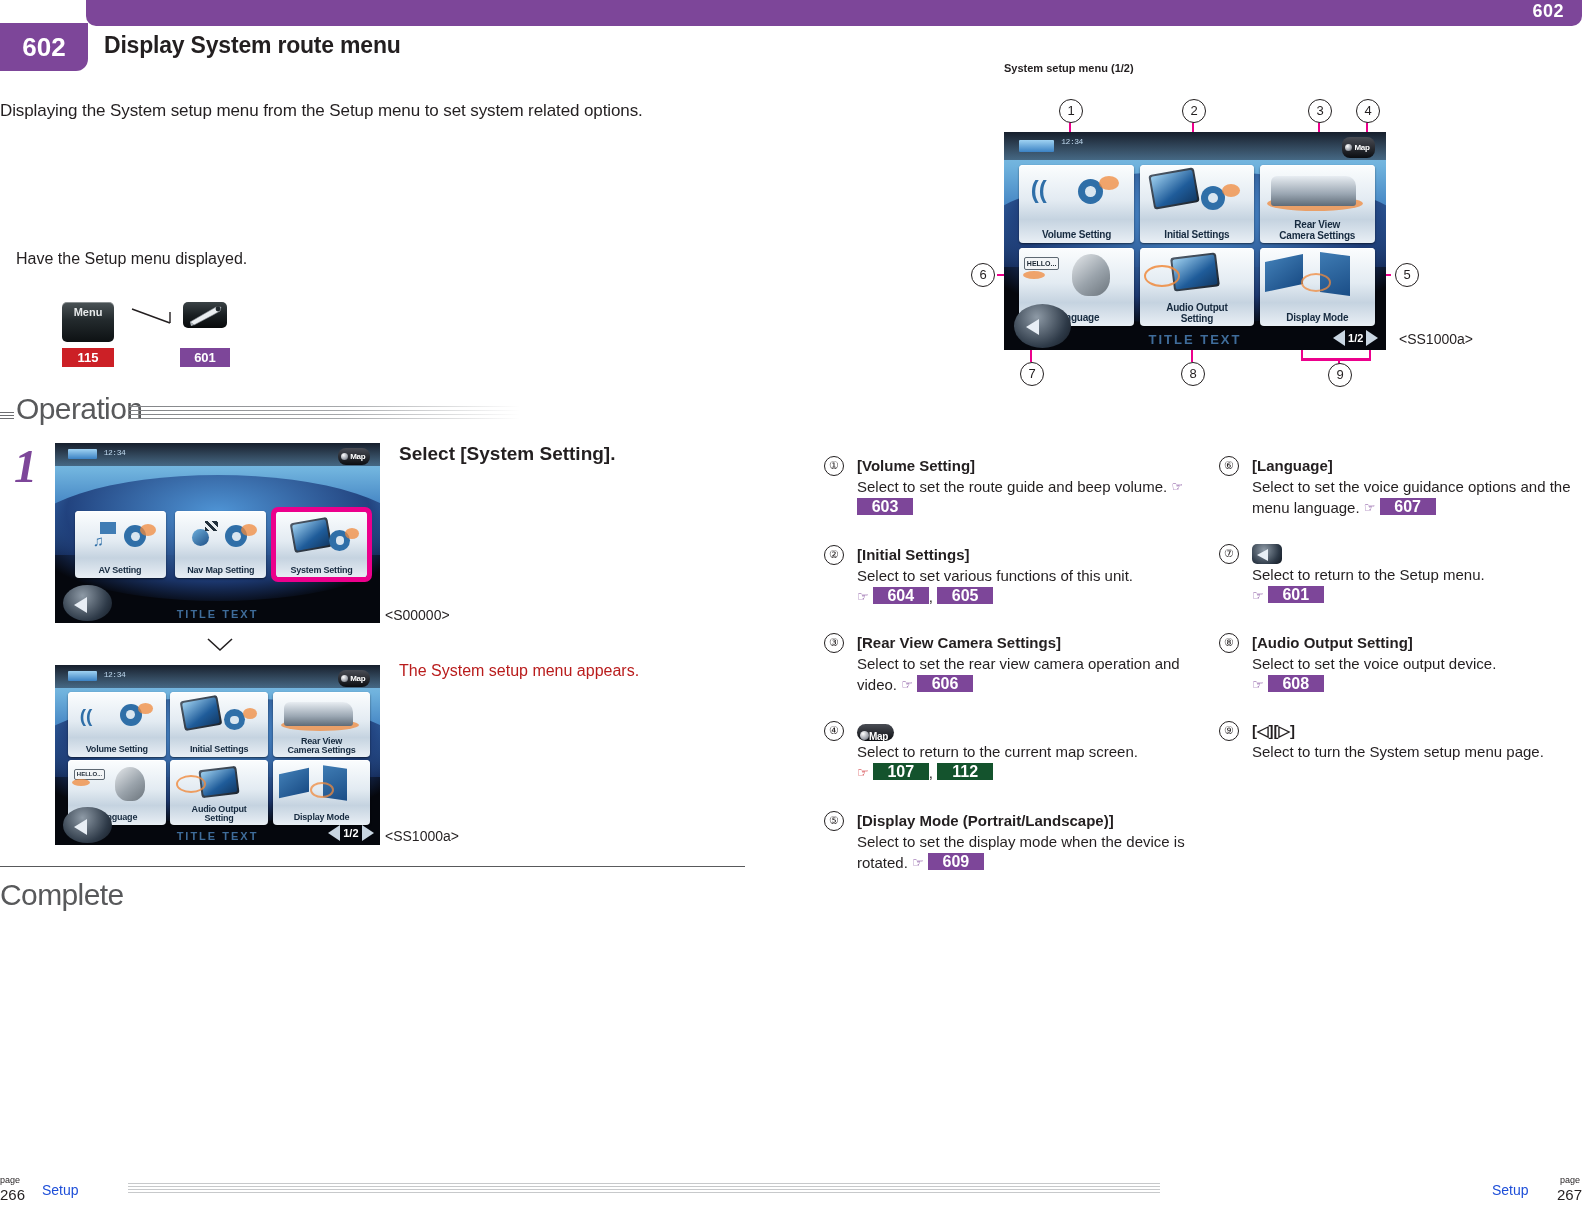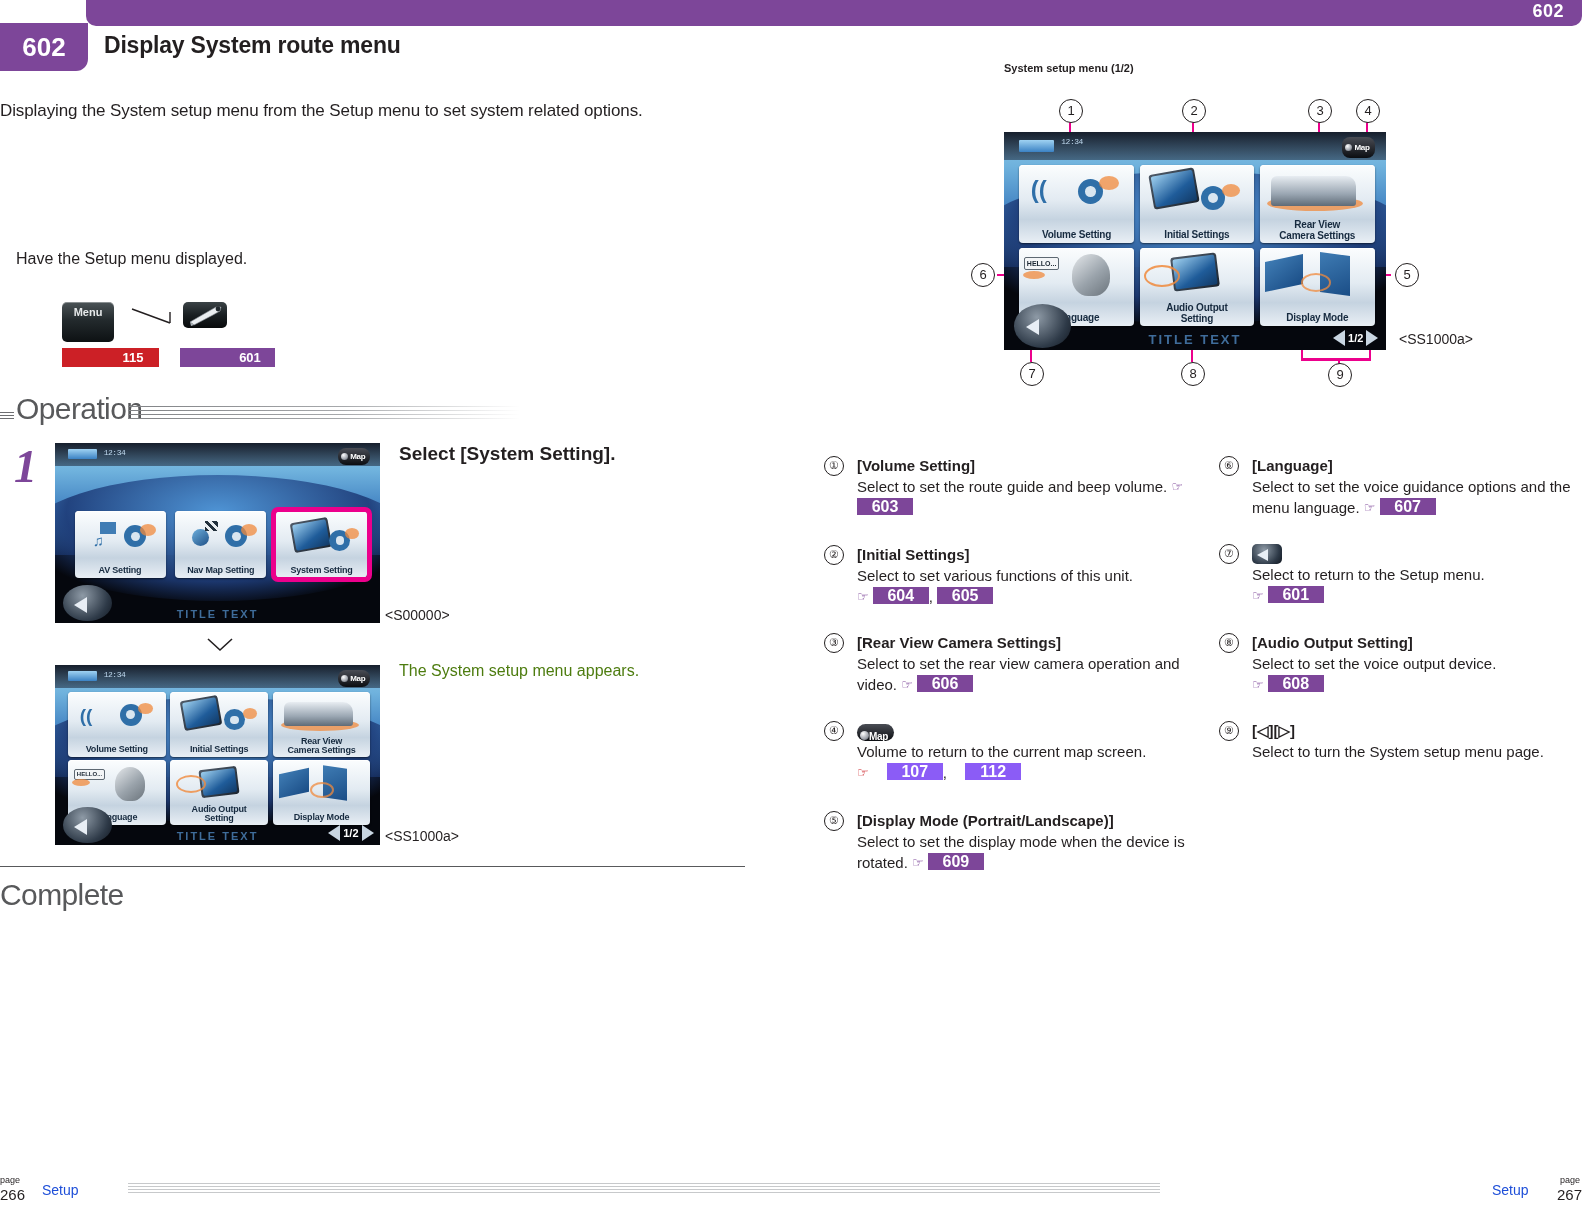--- a/index.html
+++ b/index.html
@@ -30,28 +30,28 @@
   
   .prep-txt{position:absolute;left:16px;top:250px;font-size:16px;color:#231f20;}
 
   .icon-menu{position:absolute;left:62px;top:302px;width:52px;height:40px;border-radius:5px;
     background:linear-gradient(to bottom,#4c5457 0%,#232a2d 45%,#0d1113 100%);
     box-shadow:inset 0 1px 0 rgba(255,255,255,.35);}
   .icon-menu em{position:absolute;left:0;right:0;top:4px;text-align:center;font-style:normal;color:#e6e9ea;font-size:11px;font-weight:bold;font-family:"Liberation Sans",sans-serif;}
   .prep-arrow{position:absolute;left:130px;top:303px;width:42px;height:24px;}
   .icon-wrench{position:absolute;left:183px;top:302px;width:44px;height:26px;border-radius:5px;
     background:linear-gradient(to bottom,#3b4346 0%,#191f22 50%,#080a0b 100%);overflow:hidden;}
-  .badge{position:absolute;height:19px;min-width:50px;color:#fff;font-size:13px;font-weight:bold;text-align:center;line-height:19px;padding-left:45px;}
+  .badge{position:absolute;height:19px;min-width:50px;color:#fff;font-size:13px;font-weight:bold;text-align:center;line-height:19px;}
   .badge.red{background:#cc2026;}
   .badge.pur{background:#7d4699;}
 
   
   .stepnum{position:absolute;left:14px;top:440px;font-size:46px;font-weight:bold;font-style:italic;color:#7d4699;font-family:"Liberation Serif",serif;}
   .step-title{position:absolute;left:399px;top:443px;font-size:19px;font-weight:bold;color:#231f20;}
-  .step-note{position:absolute;left:399px;top:662px;font-size:16px;color:#4d7c0f;text-align:right;}
+  .step-note{position:absolute;left:399px;top:662px;font-size:16px;color:#b91c1c;text-align:right;}
   .cap{position:absolute;font-size:14px;color:#231f20;}
   .downarrow{position:absolute;left:206px;top:637px;width:28px;height:16px;}
 
   
   .dev{position:relative;background:#05070d;overflow:hidden;}
   .dev .sky{position:absolute;left:0;right:0;top:0;height:62%;
     background:linear-gradient(to bottom,#8ec7e6 0%,#6fb2dd 25%,#3f7fc0 60%,#12264e 100%);}
   .dev .sky2{position:absolute;left:-10%;right:-10%;top:18%;height:70%;border-radius:50%;
     background:radial-gradient(ellipse at 50% 30%,rgba(80,150,215,.95) 0%,rgba(30,60,120,.9) 55%,rgba(5,10,25,0) 75%);}
   .dev .statbar{position:absolute;left:0;right:0;top:0;height:13%;
@@ -111,21 +111,21 @@
   
   .leg{position:absolute;font-size:15px;color:#231f20;line-height:21px;}
   .leg .n{position:absolute;left:0;top:1px;width:18px;height:18px;border:1px solid #231f20;border-radius:50%;
     font-size:11px;line-height:17px;text-align:center;}
   .leg .bd{font-weight:bold;display:block;}
   .leg .bodytxt{display:block;}
   .leg .wrap{margin-left:33px;}
   .pg{display:inline-block;height:17px;min-width:44px;padding:0 6px;color:#fff;font-size:16px;font-weight:bold;
     text-align:center;line-height:17px;vertical-align:1px;}
   .pg.pur{background:#7d4699;}
-  .pg.red{background:#8b5cf6;margin-left:14px;}
+  .pg.red{background:#14532d;}
   .hand{display:inline-block;color:#7d4699;font-size:13px;vertical-align:1px;}
   .hand.r{color:#cc2026;}
   .mini-map{display:inline-block;height:17px;padding:0 6px 0 3px;border-radius:9px;vertical-align:-4px;
     background:linear-gradient(to bottom,#4a4d55,#0b0d11);}
   .mini-map .dot{display:inline-block;width:9px;height:9px;border-radius:50%;vertical-align:0px;
     background:radial-gradient(circle at 35% 30%,#fff,#9fa3ab 60%,#4a4e56);}
   .mini-map em{font-style:normal;color:#fff;font-size:10px;font-weight:bold;letter-spacing:-.3px;}
   .mini-back{display:inline-block;width:30px;height:20px;border-radius:5px;vertical-align:-5px;position:relative;
     background:radial-gradient(circle at 40% 30%,#8e9aa6,#2e3a48 65%,#10161f);}
   .mini-back:after{content:"";position:absolute;left:5px;top:5px;width:0;height:0;
@@ -458,21 +458,21 @@
         <span class="pg pur">606</span></span>
     </span>
   </div>
 
   <div class="leg" style="left:824px;top:720px;width:372px;">
     <span class="n">④</span>
     <span class="wrap" style="display:block;">
       <span class="mini-map">
         <span class="dot"></span><em>Map</em>
       </span>
-      <span class="bodytxt"><span>Volume to return to the current map screen.</span><br>
+      <span class="bodytxt"><span>Select to return to the current map screen.</span><br>
         <span class="hand r">☞</span>
         <span class="pg red">107</span>,
         <span class="pg red">112</span></span>
     </span>
   </div>
 
   <div class="leg" style="left:824px;top:810px;width:372px;">
     <span class="n">⑤</span>
     <span class="wrap" style="display:block;">
       <span class="bd">[Display Mode (Portrait/Landscape)]</span>

